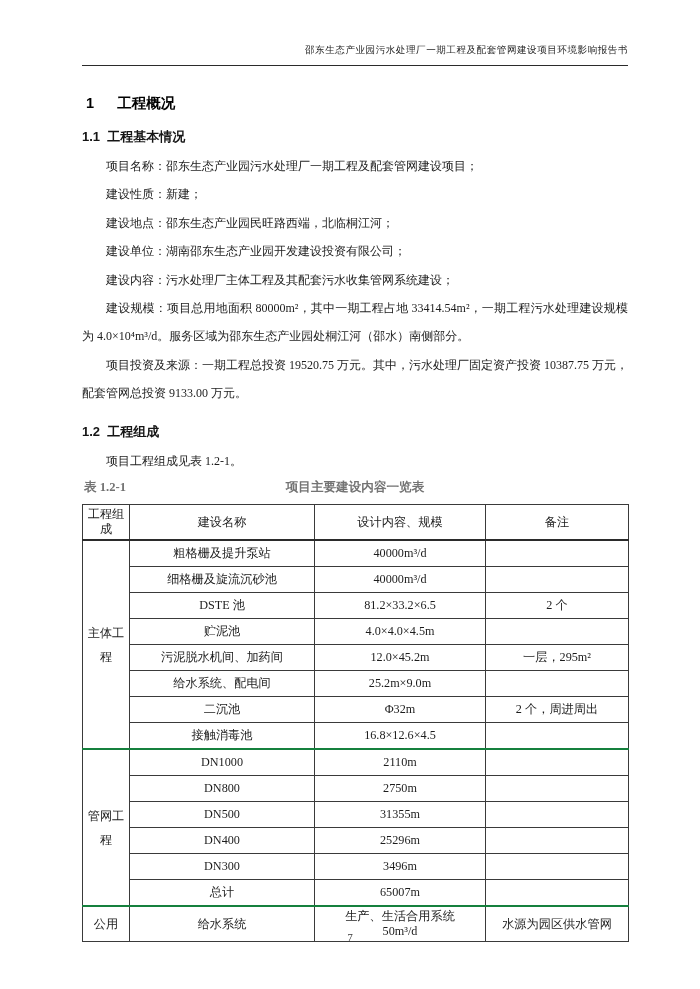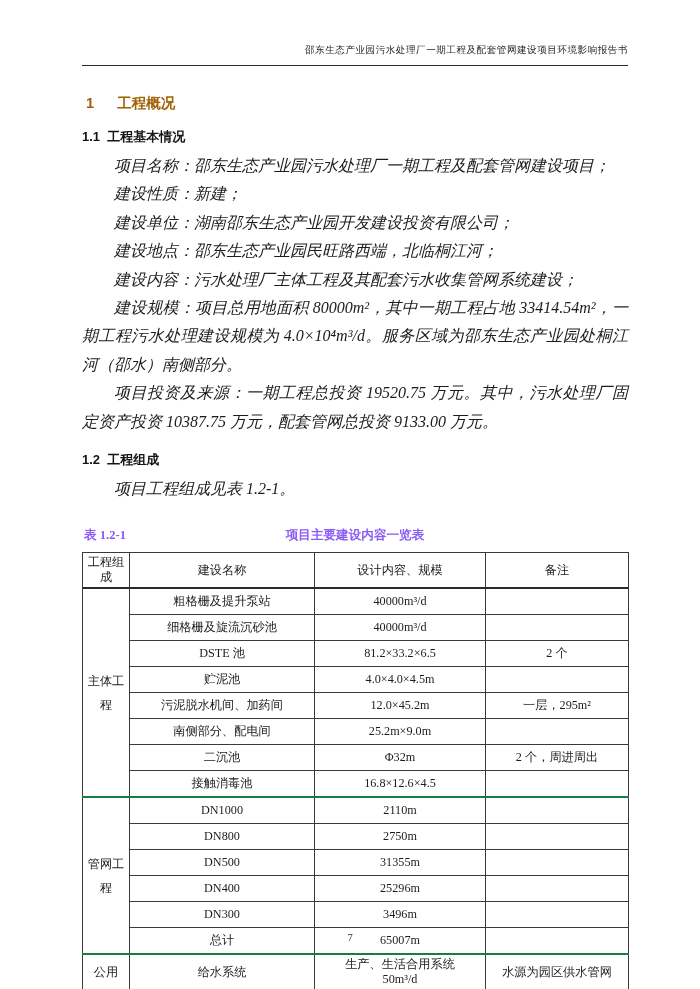--- a/index.html
+++ b/index.html
@@ -21,45 +21,44 @@
   }
   .hdr-text{
     text-align:right;
     font-size:9.6px;
     letter-spacing:0.5px;
     color:#262626;
   }
   main{position:absolute;top:78px;left:82px;width:546px;}
   h1.sec{
     font-family:"Liberation Sans","DejaVu Sans",sans-serif;
-    font-size:14.5px;font-weight:bold;color:#a16207;
+    font-size:14.5px;font-weight:bold;color:#000000;
     margin:16px 0 0 4px;
   }
   h1.sec .num{margin-right:1.6em;}
   h2.sec{
     font-family:"Liberation Sans","DejaVu Sans",sans-serif;
     font-size:13px;font-weight:bold;color:#151515;
     margin:15px 0 0 0;
   }
   h2.sec .num{margin-right:0.55em;font-family:Liberation Sans, sans-serif;}
   .paras{margin-top:6px;}
   .paras p{
     margin:0;
-    font-size:16px;
+    font-size:12px;
     line-height:28.4px;
     text-indent:2em;
     text-align:justify;
     color:#1c1c1c;
-    font-style:italic;
   }
   .tbl-caption{
     position:relative;
-    margin-top:24px;
+    margin-top:4px;
     height:20px;
-    font-size:12.6px;font-weight:bold;color:#8b5cf6;
+    font-size:12.6px;font-weight:bold;color:#737373;
     font-family:"Liberation Sans","DejaVu Sans",sans-serif;
   }
   .tbl-caption .lbl{position:absolute;left:2px;top:0;font-family:"Liberation Serif",serif;font-weight:bold;}
   .tbl-caption .ttl{display:block;text-align:center;}
   table.comp{
     margin-top:5px;
     border-collapse:collapse;
     table-layout:fixed;
     width:546px;
     font-size:12.2px;
@@ -97,22 +96,22 @@
 
   <main>
 
     <h1 class="sec"><span class="num">1</span><span>工程概况</span></h1>
 
     <h2 class="sec"><span class="num">1.1</span><span>工程基本情况</span></h2>
 
     <div class="paras">
       <p>项目名称：邵东生态产业园污水处理厂一期工程及配套管网建设项目；</p>
       <p>建设性质：新建；</p>
+      <p>建设地点：邵东生态产业园民旺路西端，北临桐江河；</p>
       <p>建设单位：湖南邵东生态产业园开发建设投资有限公司；</p>
-      <p>建设地点：邵东生态产业园民旺路西端，北临桐江河；</p>
       <p>建设内容：污水处理厂主体工程及其配套污水收集管网系统建设；</p>
       <p>建设规模：项目总用地面积 80000m²，其中一期工程占地 33414.54m²，一期工程污水处理建设规模为 4.0×10⁴m³/d。服务区域为邵东生态产业园处桐江河（邵水）南侧部分。</p>
       <p>项目投资及来源：一期工程总投资 19520.75 万元。其中，污水处理厂固定资产投资 10387.75 万元，配套管网总投资 9133.00 万元。</p>
     </div>
 
     <h2 class="sec"><span class="num">1.2</span><span>工程组成</span></h2>
 
     <div class="paras">
       <p>项目工程组成见表 1.2-1。</p>
     </div>
@@ -158,21 +157,21 @@
           <td>贮泥池</td>
           <td>4.0×4.0×4.5m</td>
           <td></td>
         </tr>
         <tr>
           <td>污泥脱水机间、加药间</td>
           <td>12.0×45.2m</td>
           <td>一层，295m²</td>
         </tr>
         <tr>
-          <td>南侧部分、配电间</td>
+          <td>给水系统、配电间</td>
           <td>25.2m×9.0m</td>
           <td></td>
         </tr>
         <tr>
           <td>二沉池</td>
           <td>Φ32m</td>
           <td>2 个，周进周出</td>
         </tr>
         <tr>
           <td>接触消毒池</td>

